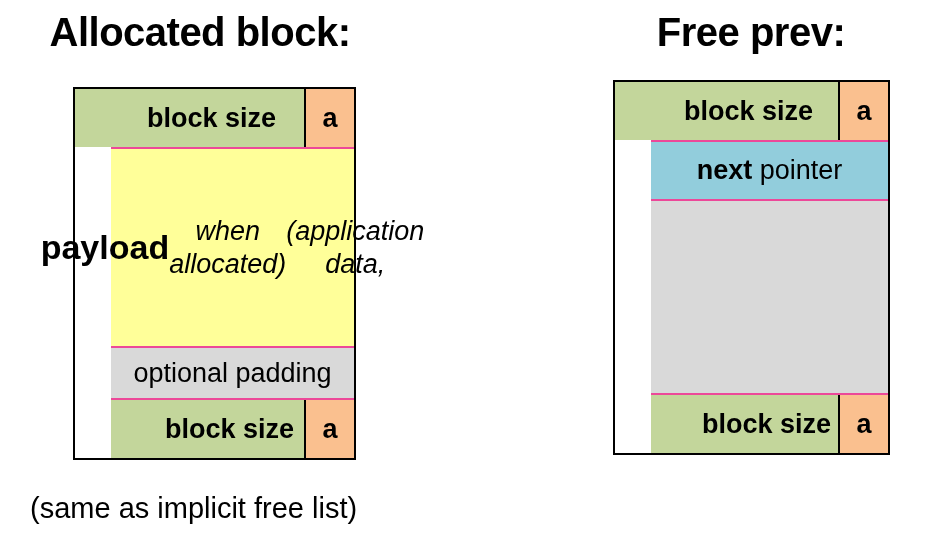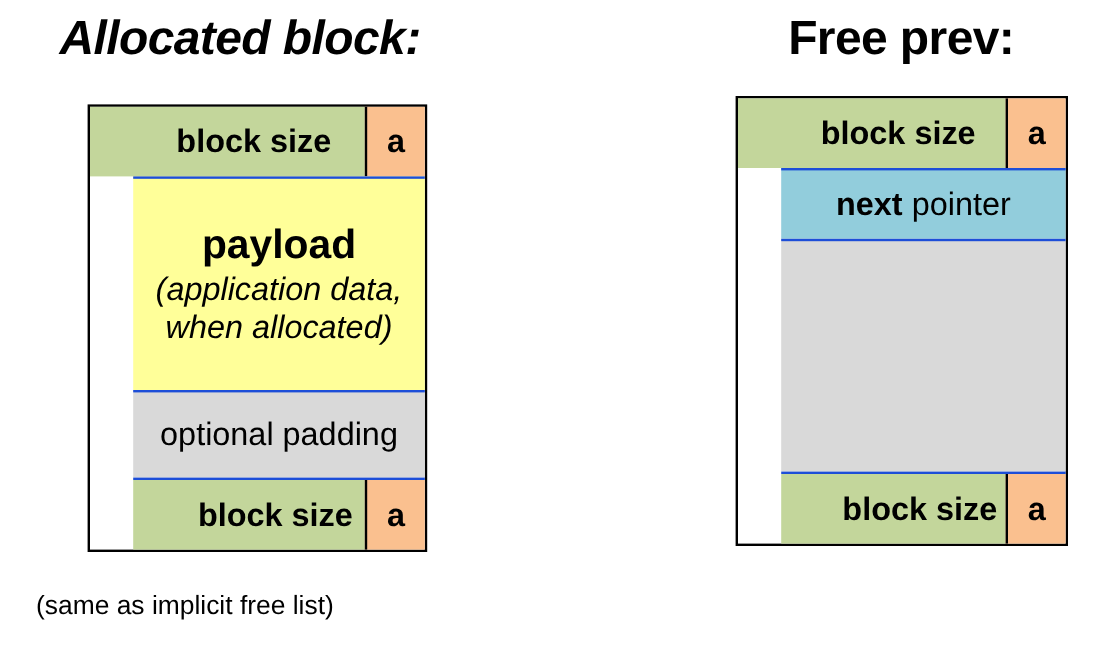--- a/index.html
+++ b/index.html
@@ -19,21 +19,21 @@
 
   .diagram-title {
     position: absolute;
     top: 10px;
     font-size: 40px;
     font-weight: bold;
     text-align: center;
     white-space: nowrap;
     letter-spacing: -0.5px;
   }
-  .title-allocated { left: 20px; width: 360px; font-style: italic; }
+  .title-allocated { left: 20px; width: 360px; }
   .title-free      { left: 606px; width: 290px; }
 
   .block {
     position: absolute;
     border: 2px solid #000000;
     box-sizing: border-box;
     display: flex;
     flex-direction: column;
   }
   .block-allocated {
@@ -45,21 +45,21 @@
     width: 277px; height: 375px;
   }
 
   .row {
     display: flex;
     align-items: center;
     justify-content: center;
     box-sizing: border-box;
     flex: 0 0 auto;
   }
-  .row + .row { border-top: 2px solid #1d4ed8; margin-left: 36px; }
+  .row + .row { border-top: 2px solid #ec4899; margin-left: 36px; }
 
   
   .row.split { padding: 0; }
   .size-cell {
     flex: 1 1 auto;
     height: 100%;
     display: flex;
     align-items: center;
     justify-content: center;
   }
@@ -83,46 +83,45 @@
   .lbl-bold {
     font-size: 27px;
     font-weight: bold;
   }
   .lbl-regular {
     font-size: 27px;
   }
 
   .h58 { height: 58px; }
   .h59 { height: 59px; }
-  .h56 { height: 73px; }
+  .h56 { height: 52px; }
   .h60 { height: 60px; }
   .grow { flex: 1 1 auto; }
 
   .payload-stack {
     display: flex;
-    flex-direction: column;
     align-items: center;
     justify-content: center;
     line-height: 1.2;
     text-align: center;
   }
   .payload-word {
     font-size: 34px;
     font-weight: bold;
   }
   .payload-note {
     font-size: 27px;
     font-style: italic;
   }
 
   .caption {
     position: absolute;
     left: 30px;
     top: 492px;
-    font-size: 22px;
+    font-size: 29px;
     white-space: nowrap;
   }
 </style>
 </head>
 <body>
 
 <div class="canvas">
 
   <div class="diagram-title title-allocated">Allocated block:</div>
 
@@ -132,22 +131,22 @@
         <span class="lbl-bold">block size</span>
       </div>
       <div class="flag-cell cell-orange">
         <span class="lbl-bold">a</span>
       </div>
     </div>
 
     <div class="row grow cell-yellow">
       <div class="payload-stack">
         <span class="payload-word">payload</span>
+        <span class="payload-note">when allocated)</span>
         <span class="payload-note">(application data,</span>
-        <span class="payload-note">when allocated)</span>
       </div>
     </div>
 
     <div class="row h56 cell-grey">
       <span class="lbl-regular">optional padding</span>
     </div>
 
     <div class="row split h60">
       <div class="size-cell cell-green">
         <span class="lbl-bold">block size</span>

